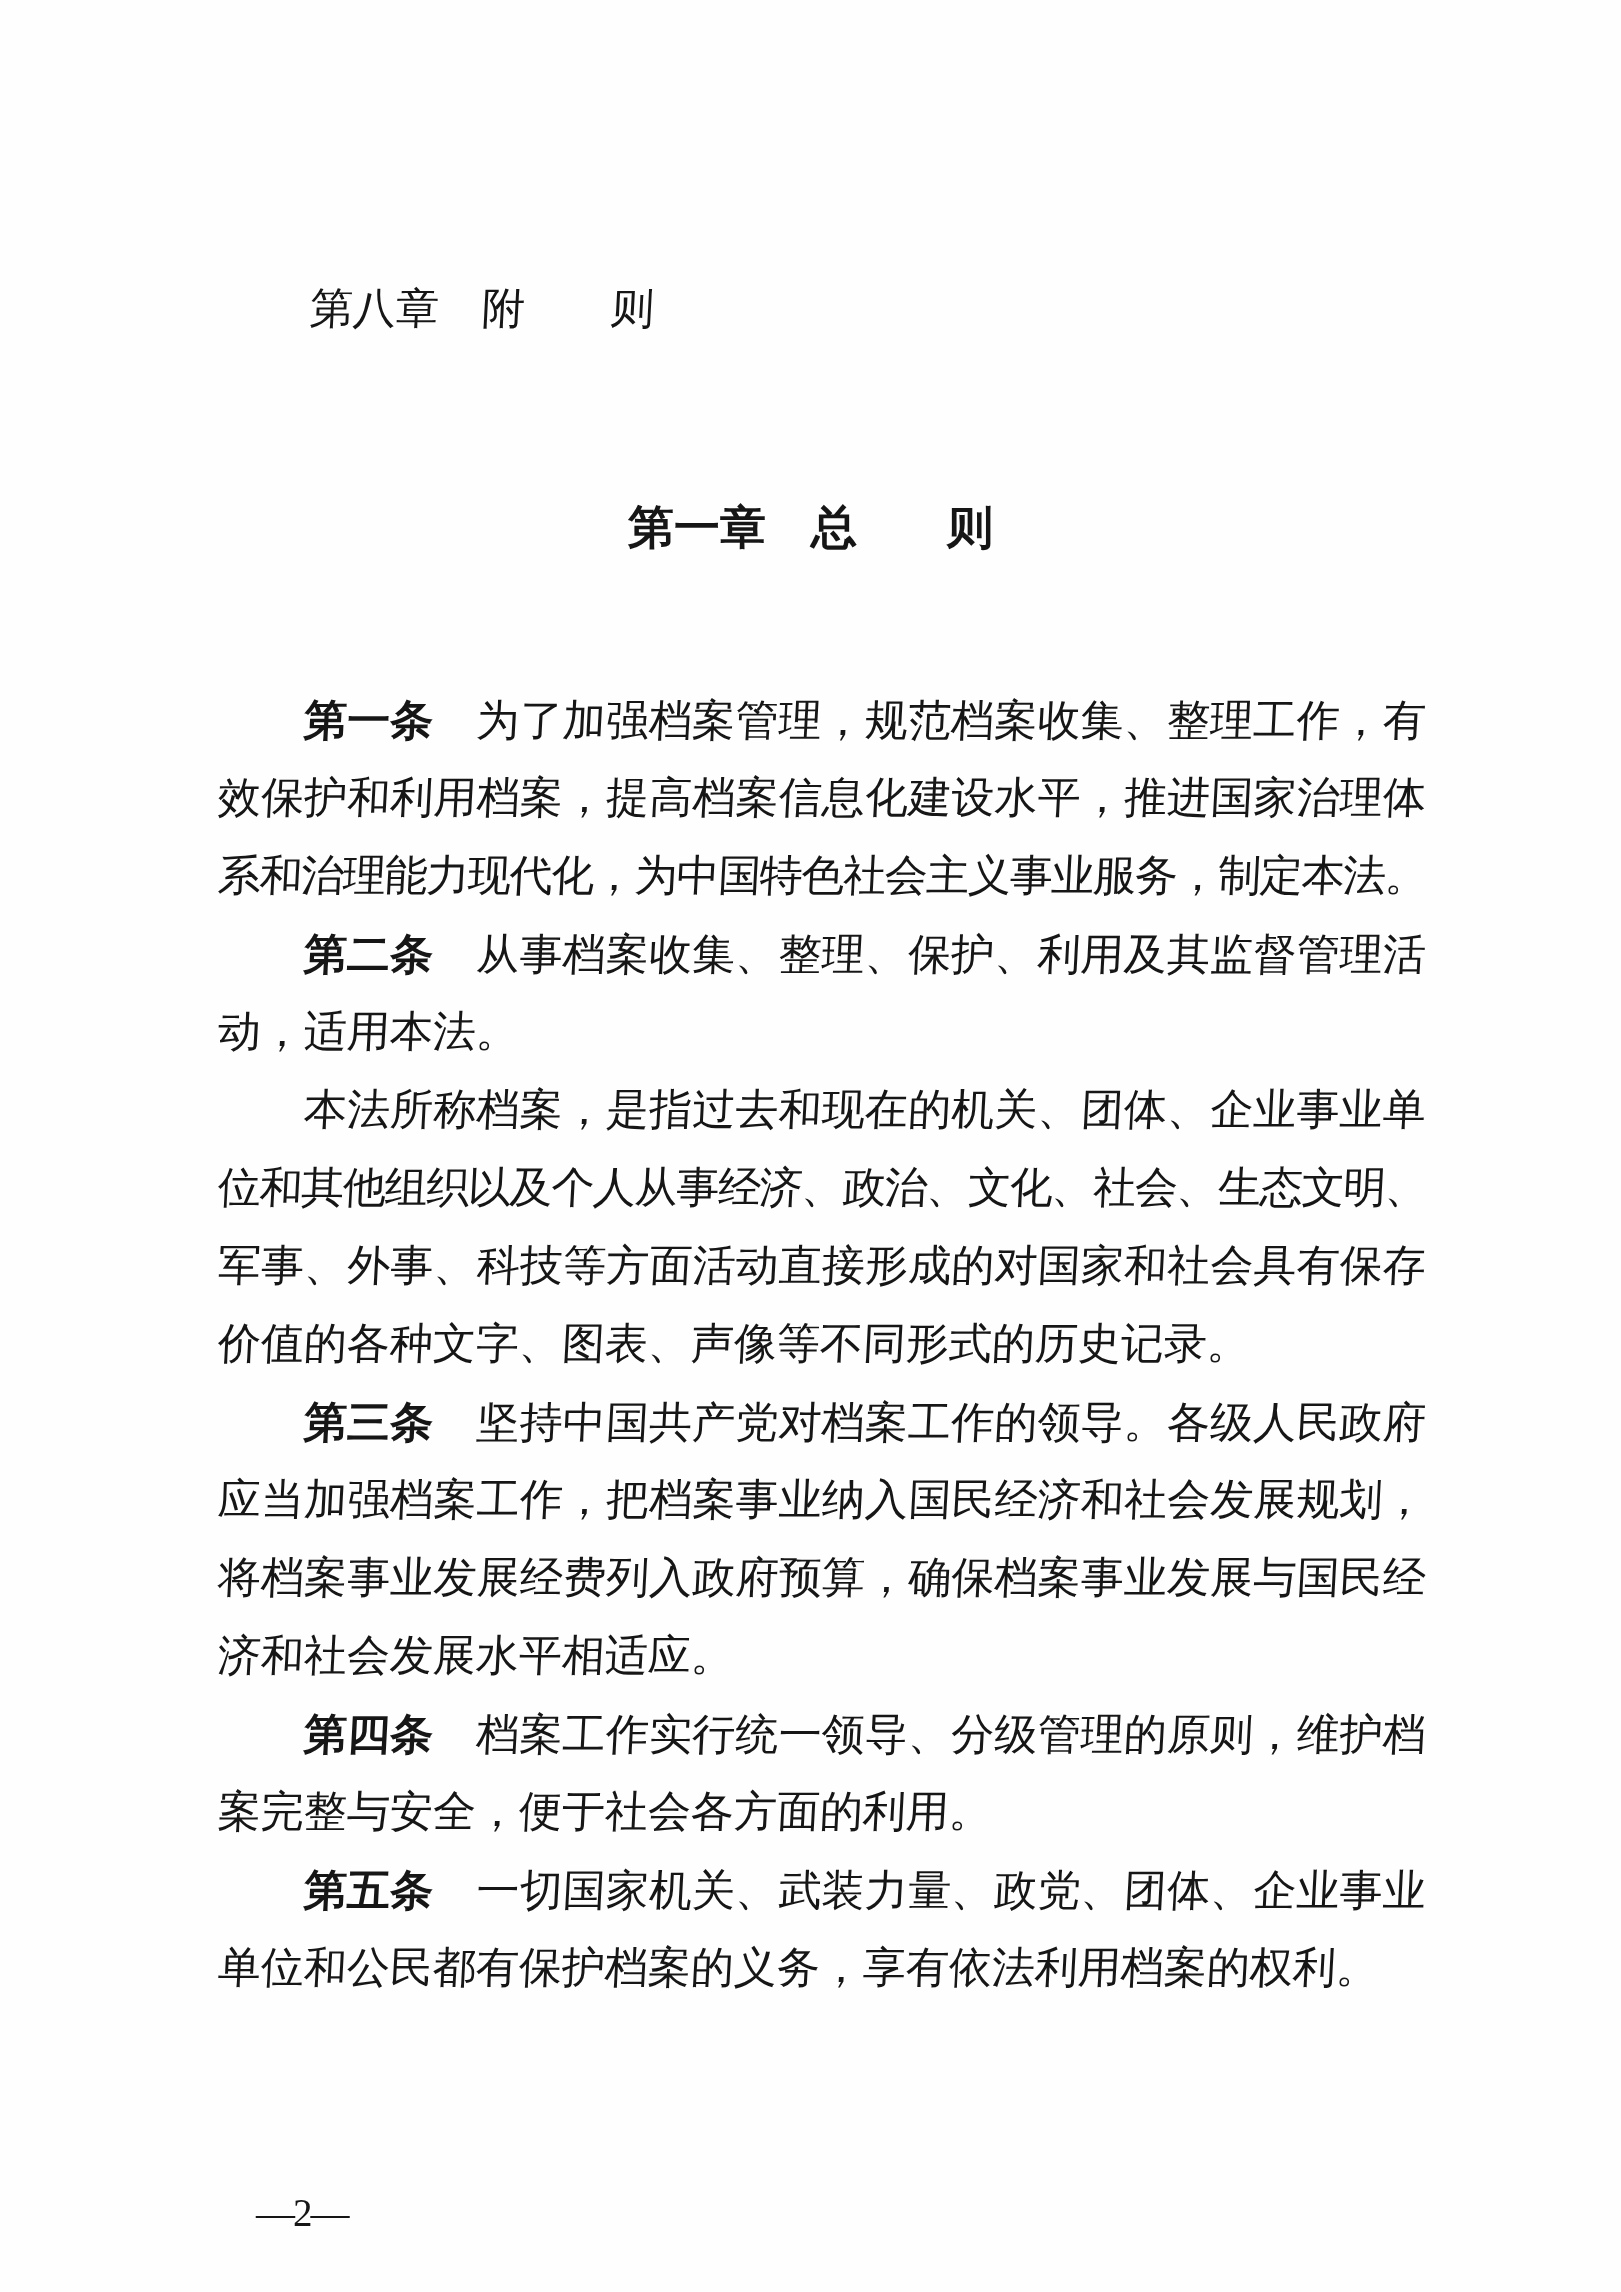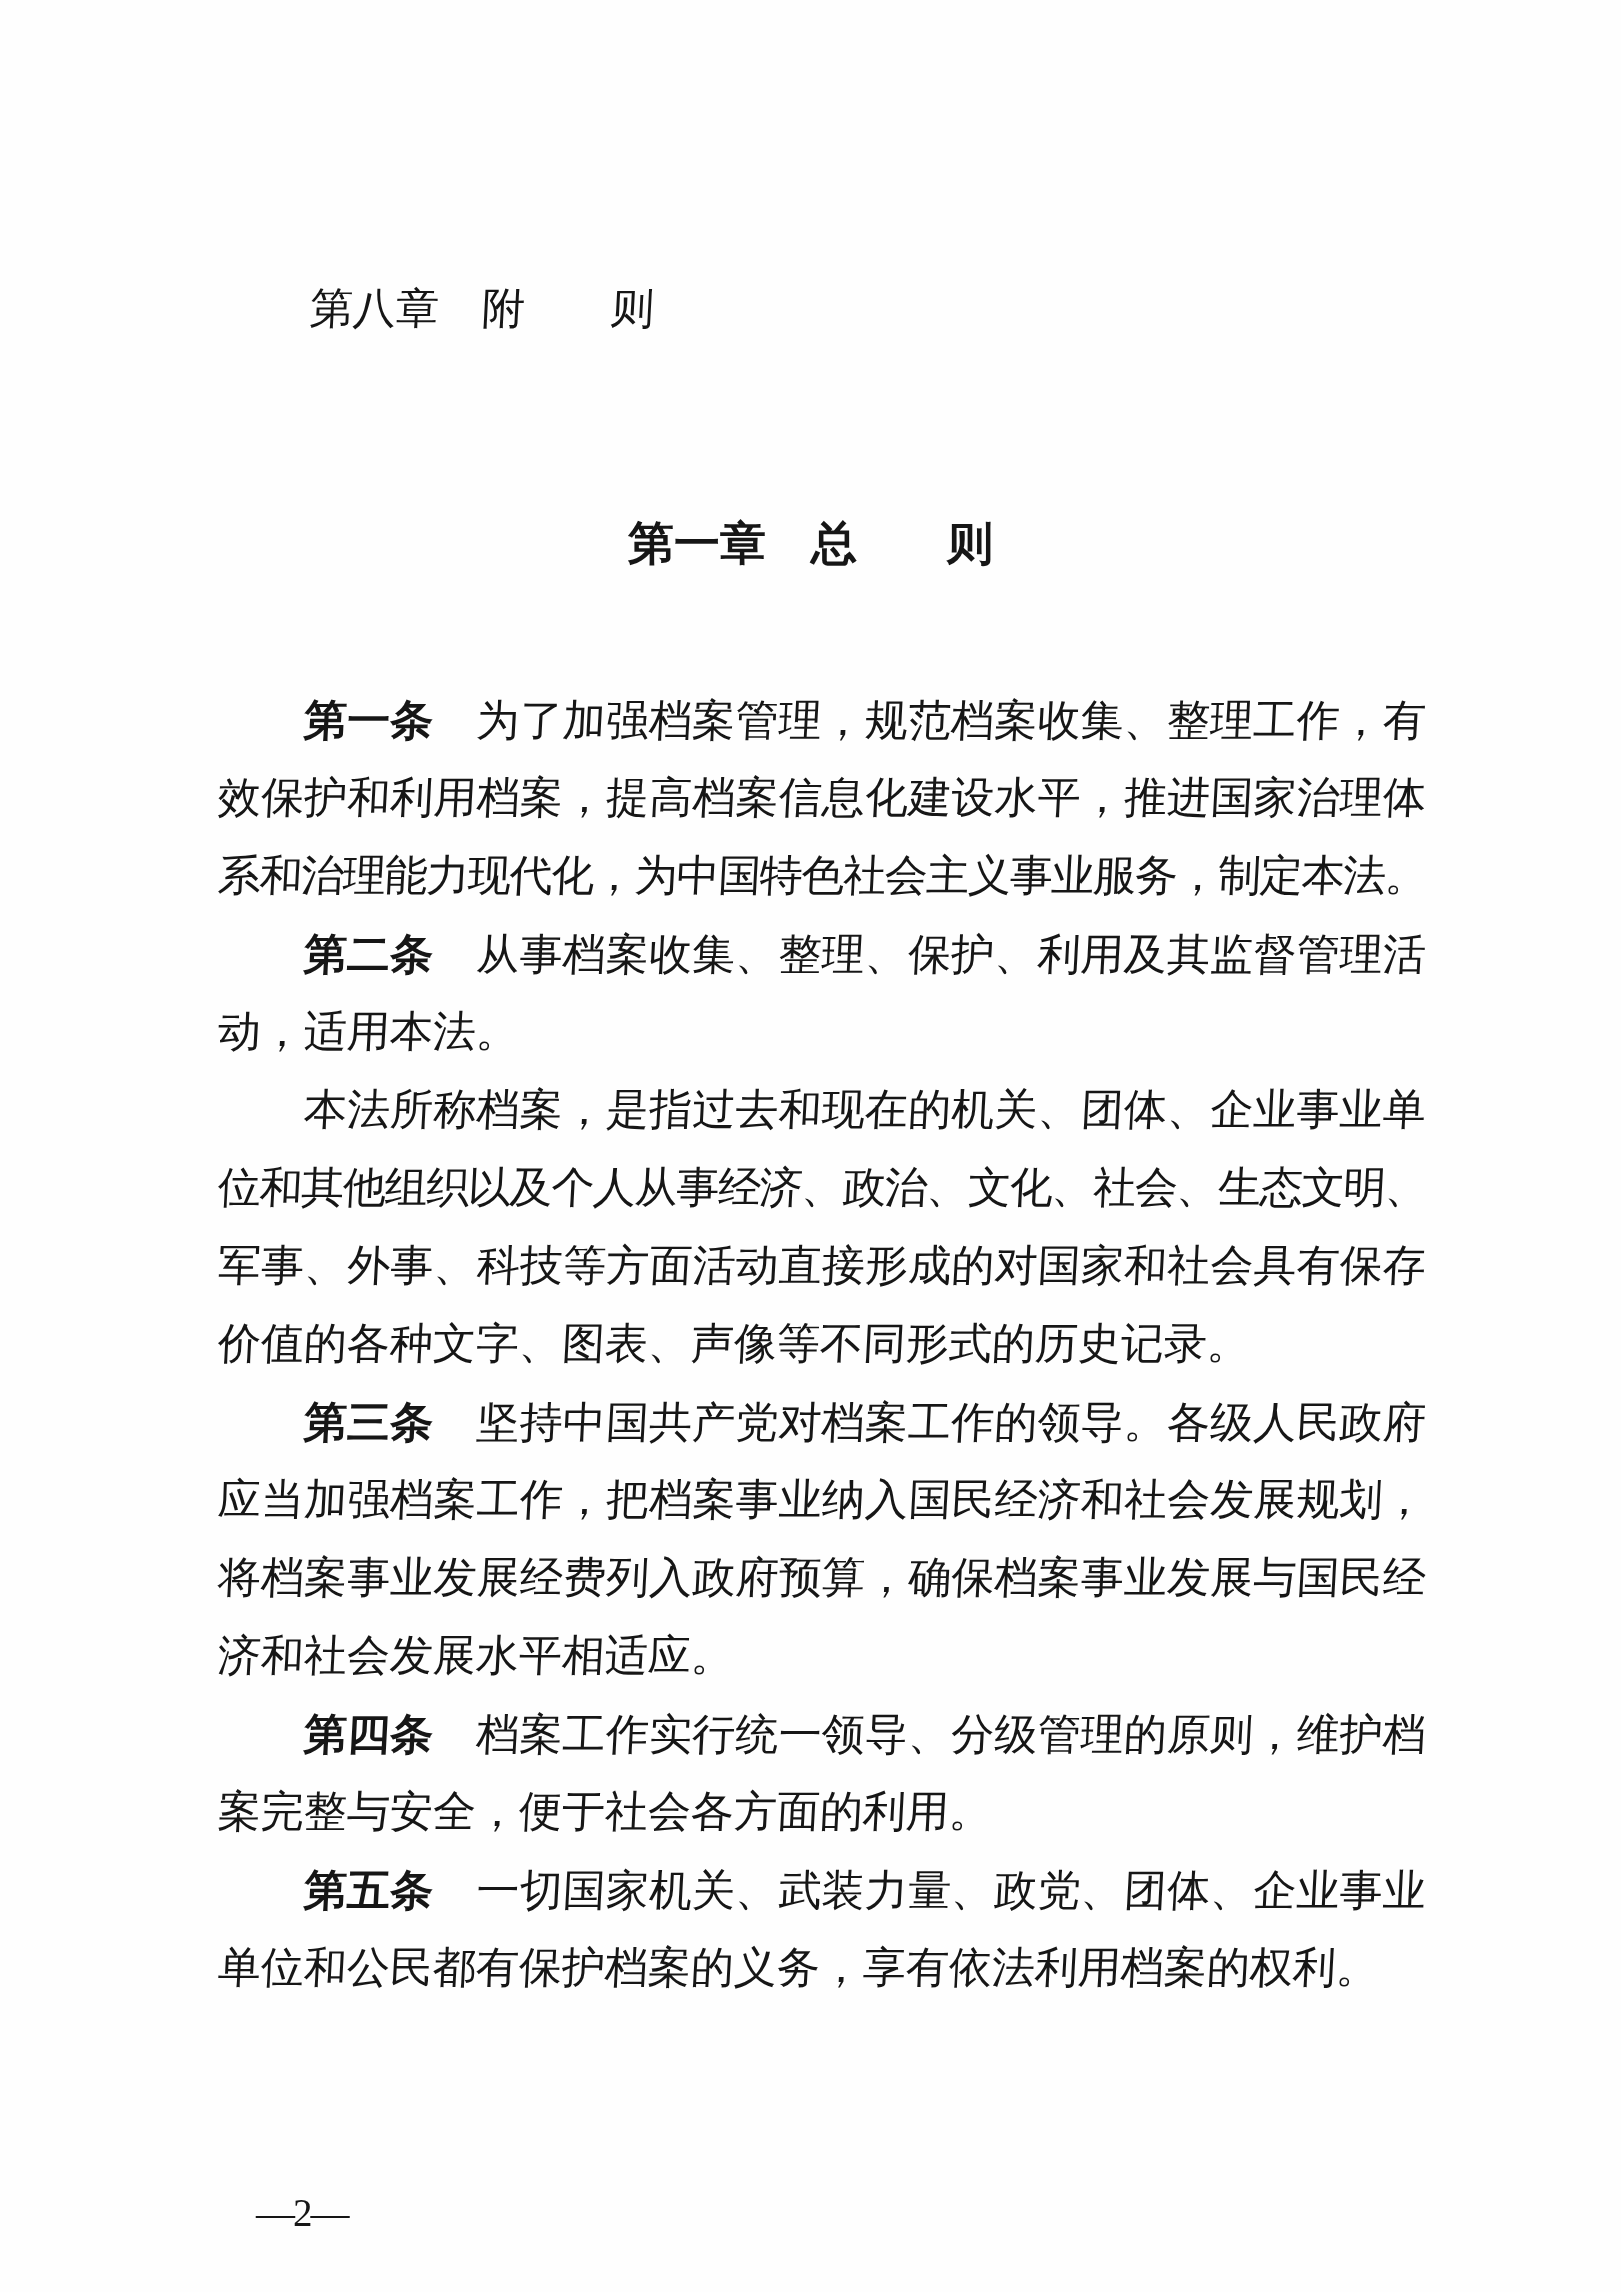--- a/index.html
+++ b/index.html
@@ -16,21 +16,21 @@
     position:absolute; left:310px; top:284px;
     font-size:43px; line-height:49px;
     transform:skewX(-3deg);
     white-space:nowrap;
   }
   .toc-line .gap1 { margin-left:43px; }
   .toc-line .gap2 { margin-left:86px; }
 
   
   .chapter-title {
-    position:absolute; left:0; top:516px; width:100%;
+    position:absolute; left:0; top:500px; width:100%;
     text-align:center;
     font-family:"Liberation Sans", sans-serif;
     font-weight:bold;
     font-size:46px; line-height:55px;
     white-space:nowrap;
   }
   .chapter-title .gap1 { margin-left:45px; }
   .chapter-title .gap2 { margin-left:90px; }
 
   

